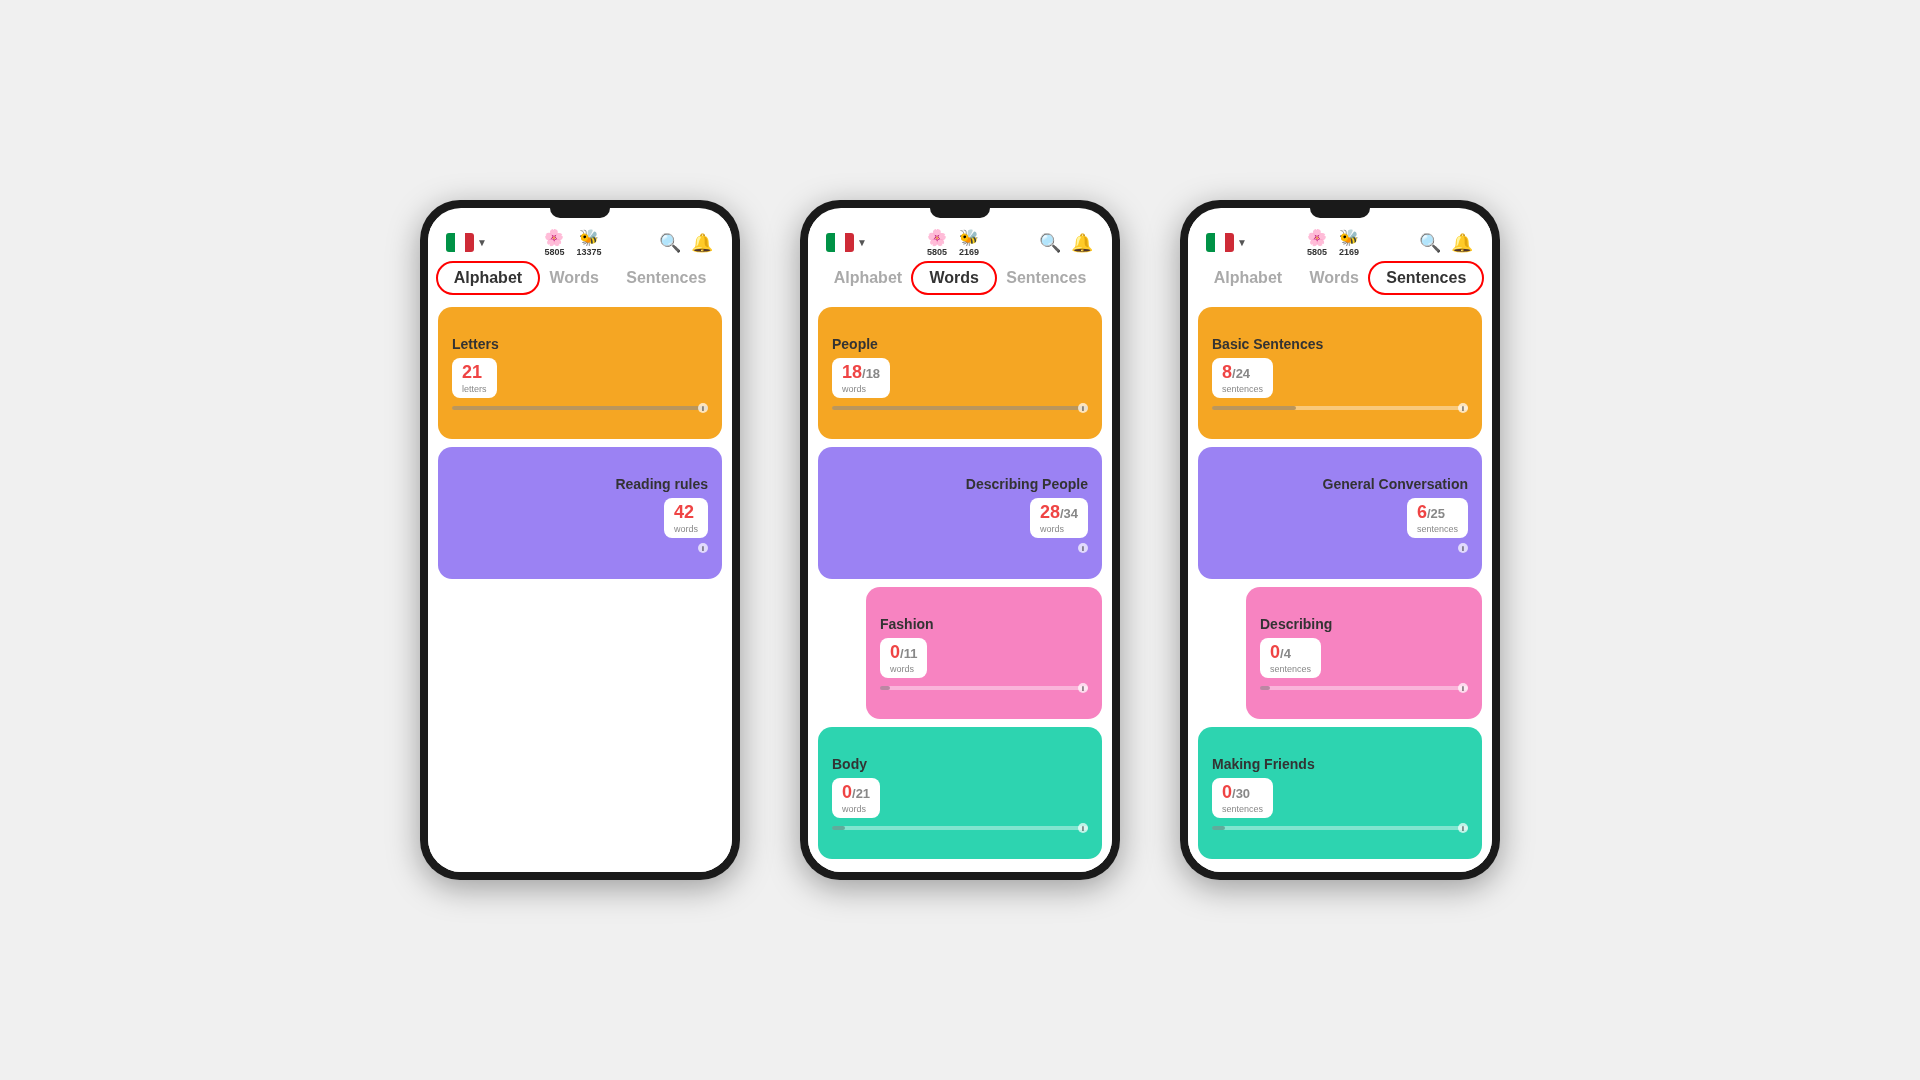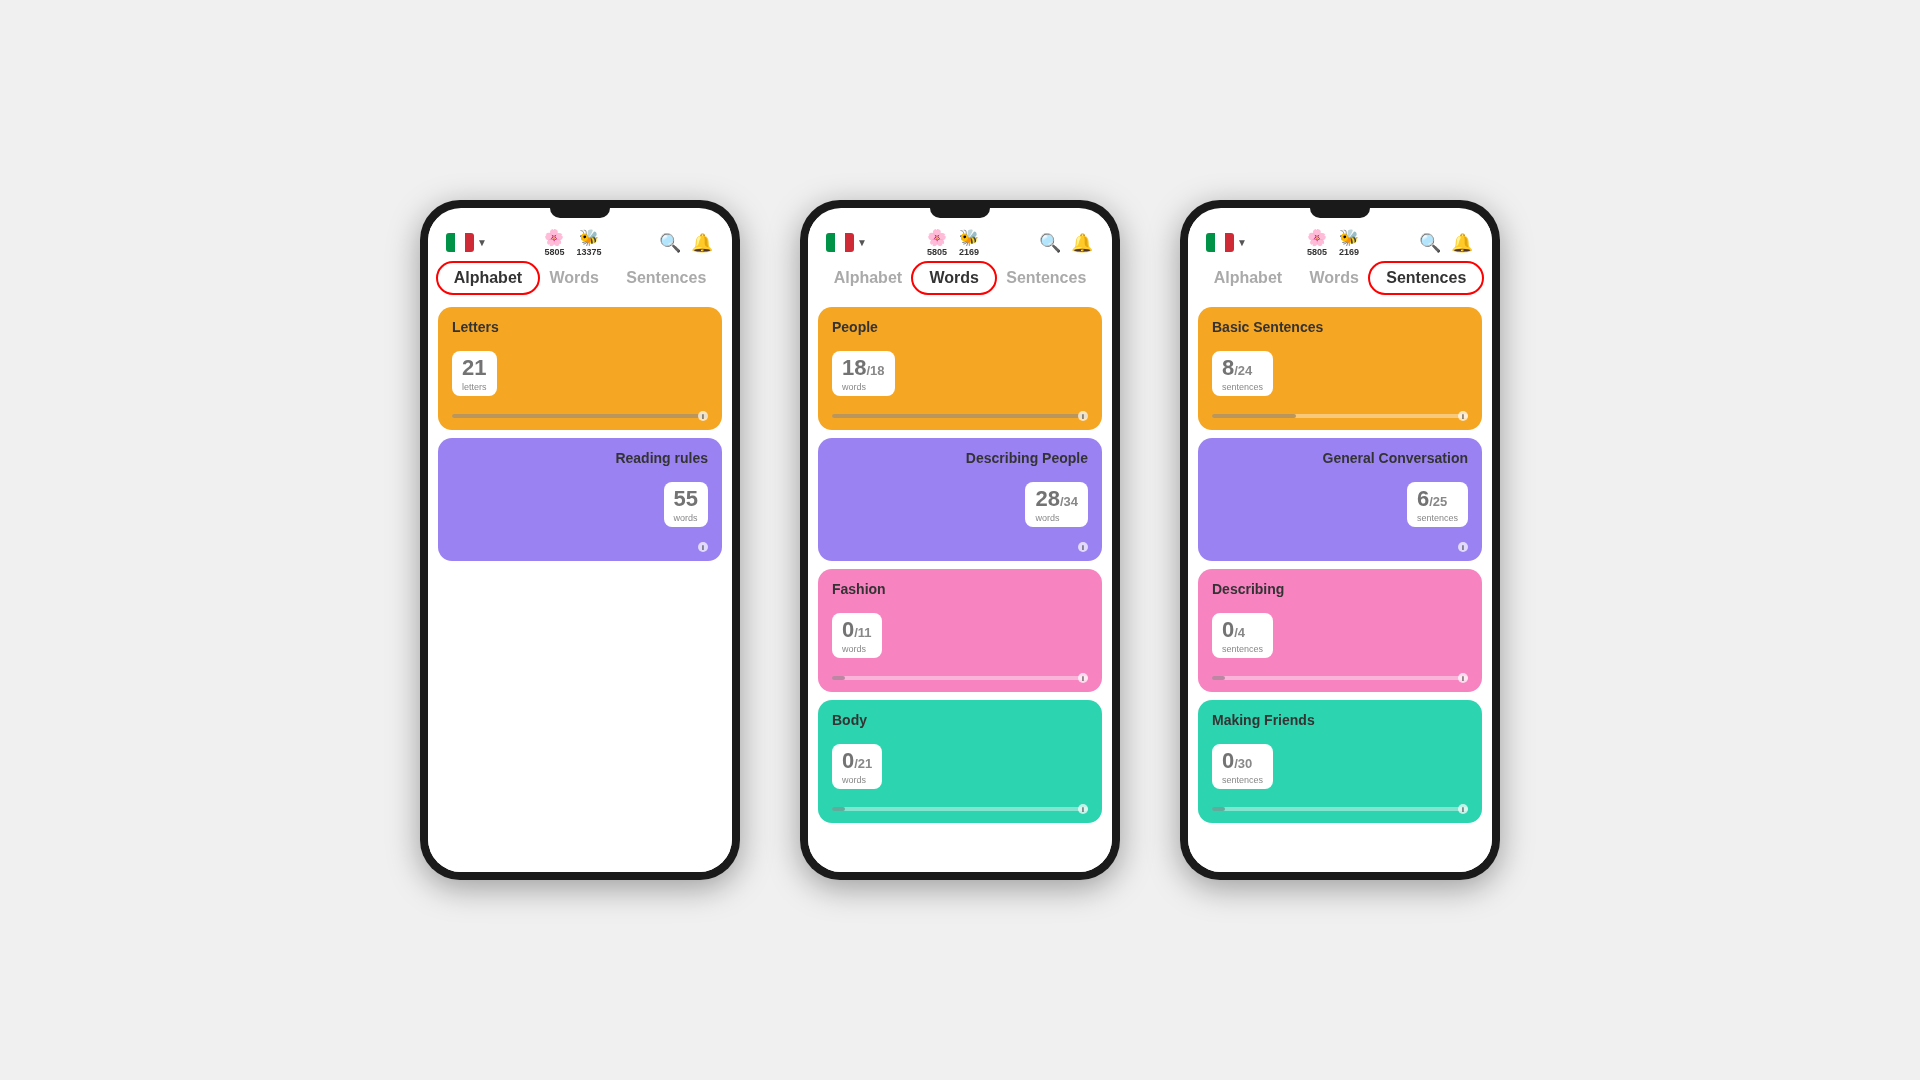--- a/index.html
+++ b/index.html
@@ -140,49 +140,48 @@
       overflow-y: auto;
       padding: 8px 10px;
       display: flex;
       flex-direction: column;
       gap: 8px;
       background: #fff;
     }
 
     .card {
       border-radius: 14px;
-      padding: 12px 14px;
+      padding: 29px 14px;
       position: relative;
       overflow: hidden;
       min-height: 90px;
       display: flex;
       flex-direction: column;
       justify-content: space-between;
-      gap: 10px;
     }
 
     .card-title {
       font-size: 14px;
       font-weight: 800;
       color: #333;
       margin-bottom: 6px;
     }
 
     .card-count-box {
       background: #fff;
       border-radius: 8px;
       padding: 4px 10px;
       display: inline-block;
       width: fit-content;
     }
 
     .card-count-main {
-      font-size: 22px;
+      font-size: 18px;
       font-weight: 900;
-      color: #737373;
+      color: #ef4444;
     }
 
     .card-count-total {
       font-size: 13px;
       font-weight: 600;
       color: #888;
     }
 
     .card-count-label {
       font-size: 9px;
@@ -223,21 +222,21 @@
       font-size: 7px;
       display: flex;
       align-items: center;
       justify-content: center;
       color: #333;
       font-weight: bold;
     }
 
     .orange { background: #f5a623; }
     .purple { background: #9b82f3; align-items: flex-end; }
-    .pink   { background: #f783c1; }
+    .pink   { background: #f783c1; margin-left: 48px; }
     .teal   { background: #2dd4b0; }
 
     .camera-notch {
       width: 60px;
       height: 10px;
       background: #1a1a1a;
       border-radius: 0 0 10px 10px;
       margin: 0 auto;
     }
   </style>
@@ -288,21 +287,21 @@
       <rect x="52" y="28" width="8" height="30" rx="4" fill="#4a90d9" transform="rotate(10 56 43)"></rect>
       <text x="20" y="50" font-size="28" font-weight="900" fill="white" opacity="0.9">A</text>
     </svg></div>
               <div class="card-progress">
                 <div class="card-progress-fill" style="width: 100%;"></div>
                 <div class="progress-info-dot">i</div>
               </div>
             </div>
             <div class="card purple">
               <div class="card-title">Reading rules</div>
-              <div class="card-count-box"><span class="card-count-main">55</span><span class="card-count-label">words</span></div>
+              <div class="card-count-box"><span class="card-count-main">42</span><span class="card-count-label">words</span></div>
               <div class="card-illustration"><svg viewBox="0 0 80 90" xmlns="http://www.w3.org/2000/svg">
       <circle cx="45" cy="18" r="10" fill="#f5a880"></circle>
       <rect x="35" y="28" width="6" height="28" rx="3" fill="#5c4db1"></rect>
       <rect x="41" y="28" width="6" height="28" rx="3" fill="#5c4db1"></rect>
       <rect x="22" y="40" width="30" height="22" rx="4" fill="#e8b84b" transform="rotate(-5 37 51)"></rect>
       <rect x="24" y="42" width="26" height="18" rx="3" fill="#f5d06a" transform="rotate(-5 37 51)"></rect>
     </svg></div>
               <div class="card-progress">
                 <div class="card-progress-fill" style="width: 40%;"></div>
                 <div class="progress-info-dot">i</div>

